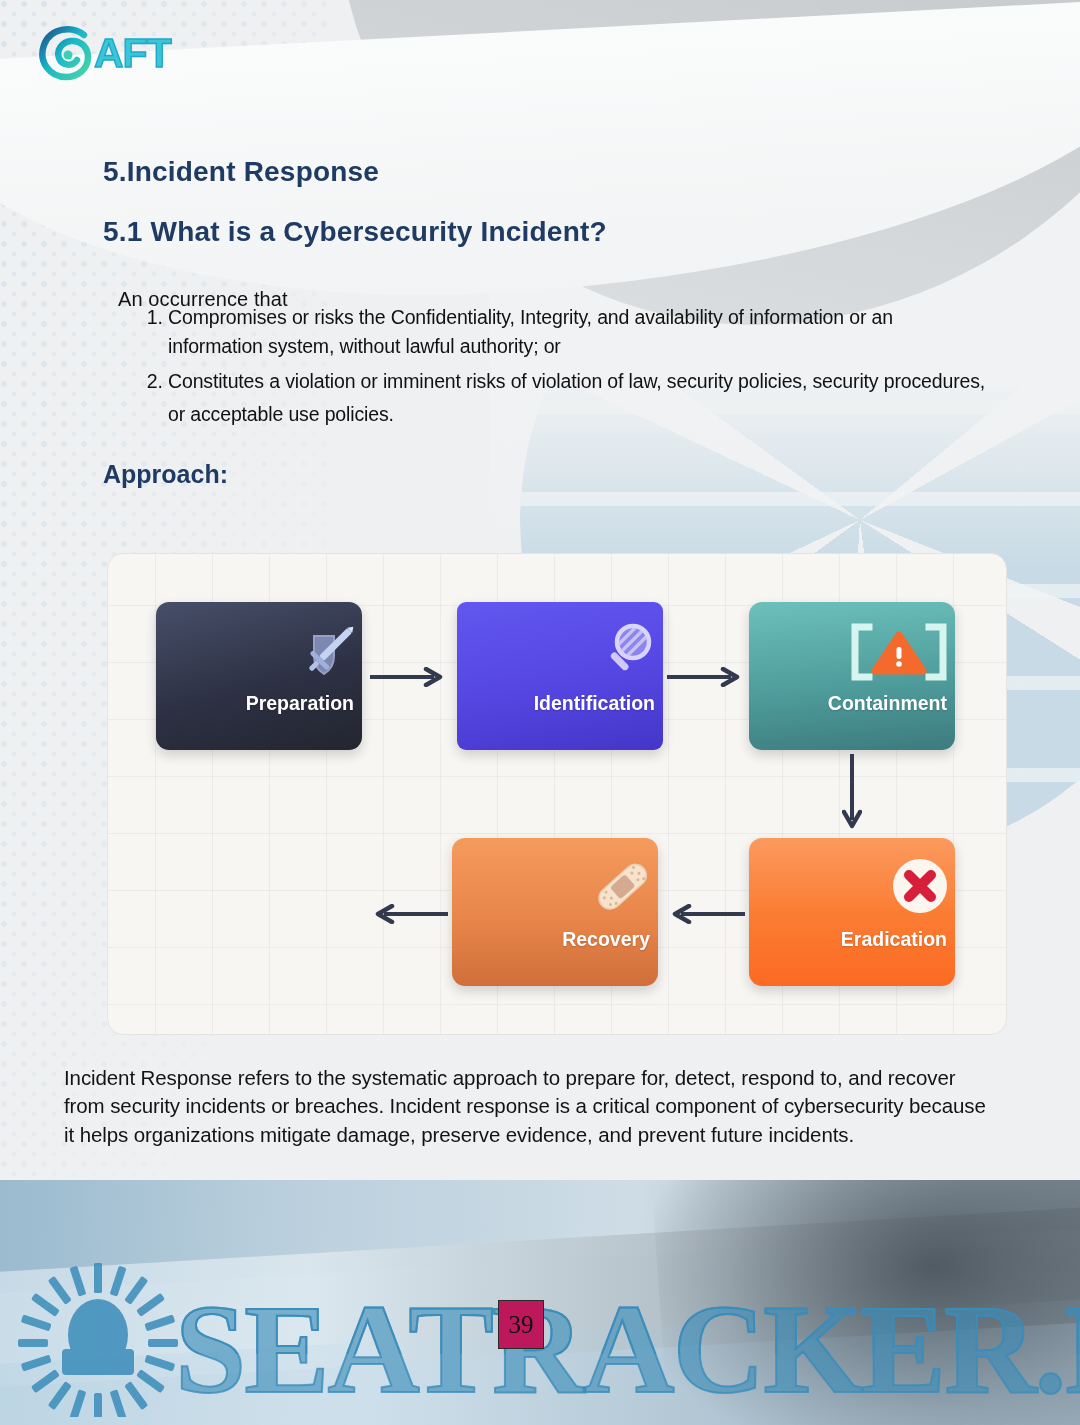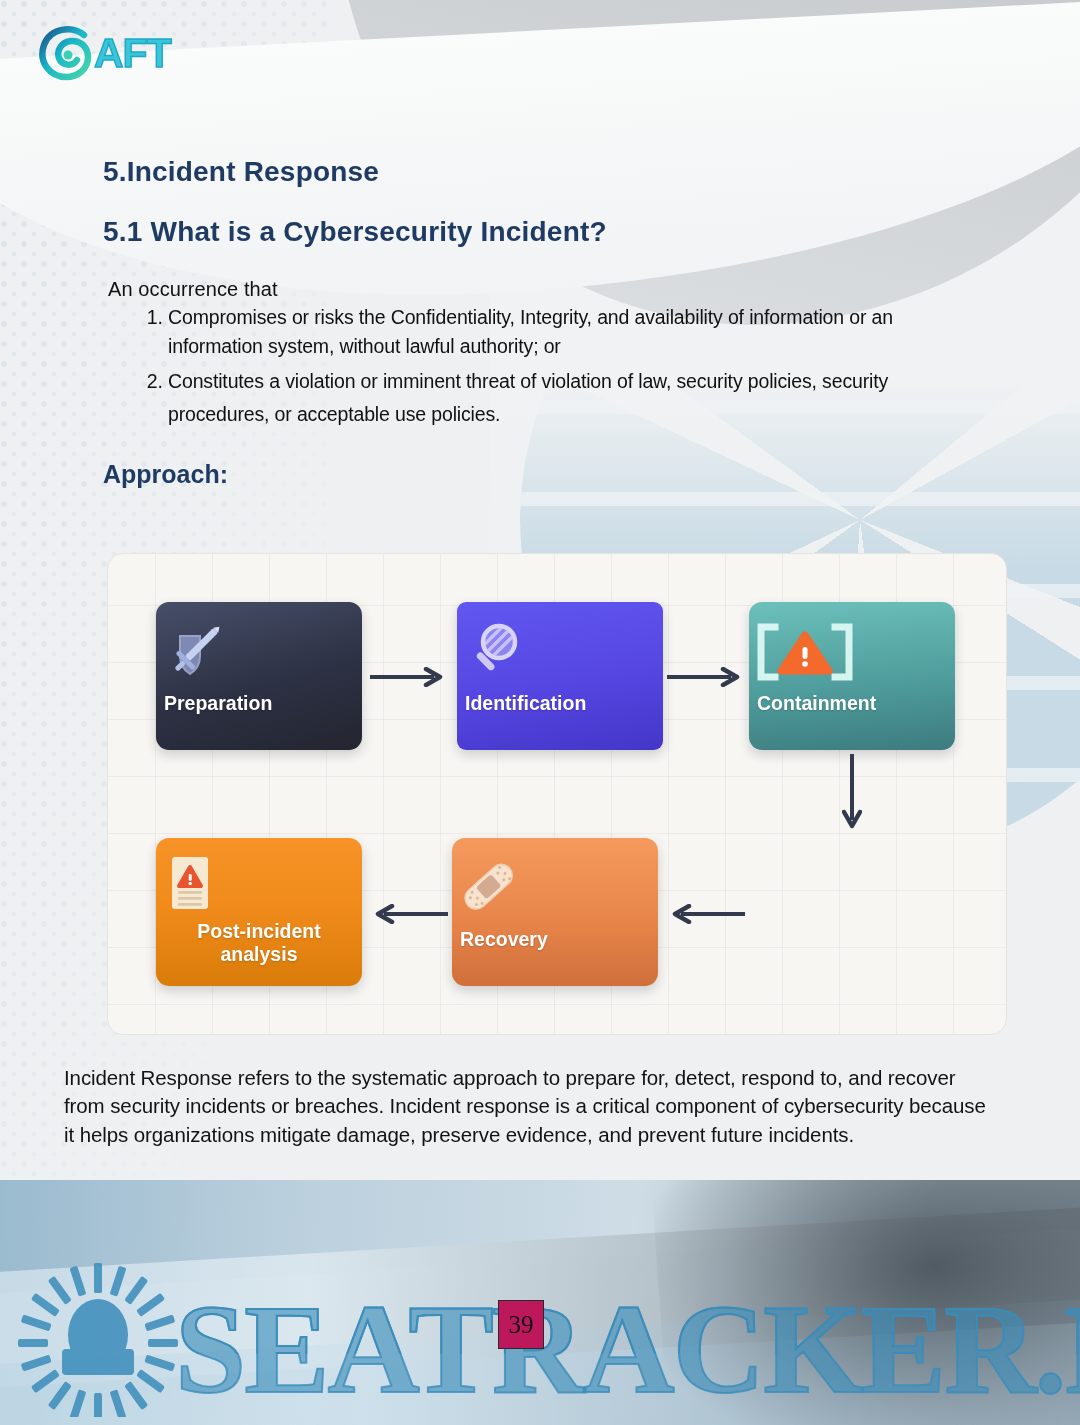--- a/index.html
+++ b/index.html
@@ -129,21 +129,21 @@
   .content{position:absolute;left:0;top:0;width:1080px;z-index:20;}
   h1.doc-h1{
     position:absolute;left:103px;top:156px;margin:0;
     font-size:28px;font-weight:700;color:#1f3b63;letter-spacing:.2px;
   }
   h2.doc-h2{
     position:absolute;left:103px;top:216px;margin:0;
     font-size:28px;font-weight:700;color:#1f3b63;letter-spacing:.2px;
   }
   .intro{
-    position:absolute;left:103px;top:273px;margin:5px;
+    position:absolute;left:103px;top:273px;margin:15px;
     font-size:20px;color:#111;letter-spacing:.1px;
   }
   ol.def-list{
     position:absolute;left:130px;top:303px;margin:0;padding:0 0 0 38px;width:820px;
     font-size:19.5px;color:#111;
   }
   ol.def-list li{margin:0 0 4px 0;line-height:1.48;letter-spacing:-.15px;}
   ol.def-list li.loose{line-height:1.72;}
   .approach{
     position:absolute;left:103px;top:460px;margin:0;
@@ -163,21 +163,21 @@
   .diagram-grid{
     position:absolute;inset:0;
     background-image:
       linear-gradient(to right, rgba(0,0,0,.045) 1px, transparent 1px),
       linear-gradient(to bottom, rgba(0,0,0,.045) 1px, transparent 1px);
     background-size:57px 57px;
     background-position:-10px -6px;
   }
   .node{
     position:absolute;width:206px;height:148px;border-radius:13px;
-    display:flex;flex-direction:column;align-items:flex-start;justify-content:flex-start;
+    display:flex;flex-direction:column;align-items:flex-end;justify-content:flex-start;
     box-shadow:0 5px 12px rgba(20,25,40,.18);
     color:#fff;overflow:hidden;
   }
   .node .ico{height:80px;display:flex;align-items:center;justify-content:center;margin-top:10px;}
   .node .lbl{
     font-size:19.5px;font-weight:700;text-align:center;line-height:1.2;
     padding:0 8px;text-shadow:0 1px 2px rgba(0,0,0,.18);
   }
   .node.two-line .ico{height:70px;margin-top:12px;}
 
@@ -226,21 +226,21 @@
 
 <div class="content">
 
   <h1 class="doc-h1">5.Incident Response</h1>
   <h2 class="doc-h2">5.1 What is a Cybersecurity Incident?</h2>
 
   <p class="intro">An occurrence that</p>
 
   <ol class="def-list">
     <li>Compromises or risks the Confidentiality, Integrity, and availability of information or an  information  system, without lawful authority; or</li>
-    <li class="loose">Constitutes a violation or imminent threat of violation of law, security policies, security procedures, or acceptable use policies.</li>
+    <li class="loose">Constitutes a violation or imminent risks of violation of law, security policies, security procedures, or acceptable use policies.</li>
   </ol>
 
   <p class="approach">Approach:</p>
 
   <div class="diagram">
     <div class="diagram-grid"></div>
 
     <div class="node n-prep">
       <span class="ico">
         <svg width="72" height="72" viewBox="0 0 72 72">
@@ -278,34 +278,20 @@
           <path d="M26 8 L12 8 L12 58 L26 58" fill="none" stroke="#d7f5f0" stroke-width="7" stroke-linecap="square"></path>
           <path d="M86 8 L100 8 L100 58 L86 58" fill="none" stroke="#d7f5f0" stroke-width="7" stroke-linecap="square"></path>
           <path d="M56 16 L80 52 L32 52 Z" fill="#f4692c" stroke="#f4692c" stroke-width="7" stroke-linejoin="round"></path>
           <rect x="53.5" y="28" width="5" height="12" rx="2.2" fill="#fff"></rect>
           <circle cx="56" cy="45" r="2.8" fill="#fff"></circle>
         </svg>
       </span>
       <span class="lbl">Containment</span>
     </div>
 
-    <div class="node n-post two-line">
-      <span class="ico">
-        <svg width="68" height="68" viewBox="0 0 68 68">
-          <rect x="16" y="6" width="36" height="52" rx="3" fill="#f7e8d2"></rect>
-          <path d="M34 16 L45 35 L23 35 Z" fill="#e8542c" stroke="#e8542c" stroke-width="4" stroke-linejoin="round"></path>
-          <rect x="32.7" y="23" width="3" height="7" rx="1.4" fill="#fff"></rect>
-          <circle cx="34.2" cy="32.5" r="1.7" fill="#fff"></circle>
-          <rect x="22" y="40" width="24" height="2.8" rx="1.4" fill="#dcc8a8"></rect>
-          <rect x="22" y="46" width="24" height="2.8" rx="1.4" fill="#dcc8a8"></rect>
-          <rect x="22" y="52" width="24" height="2.8" rx="1.4" fill="#dcc8a8"></rect>
-        </svg>
-      </span>
-      <span class="lbl">Post-incident analysis</span>
-    </div>
 
     <div class="node n-reco">
       <span class="ico">
         <svg width="72" height="72" viewBox="0 0 72 72">
           <g transform="rotate(-42 36 34)">
             <rect x="8" y="24" width="56" height="22" rx="11" fill="#f7e3cd" stroke="#e8cfb2" stroke-width="1.5"></rect>
             <rect x="26" y="27" width="20" height="16" rx="3" fill="#c8977b" opacity=".75"></rect>
             <g fill="#d9b893">
               <circle cx="15" cy="31" r="1.5"></circle>
                 <circle cx="20" cy="36" r="1.5"></circle>
@@ -317,20 +303,29 @@
                 <circle cx="52" cy="40" r="1.5"></circle>
               <circle cx="57" cy="28" r="1.5"></circle>
                 <circle cx="57" cy="43" r="1.5"></circle>
             </g>
           </g>
         </svg>
       </span>
       <span class="lbl">Recovery</span>
     </div>
 
+    <div class="node n-erad">
+      <span class="ico">
+        <svg width="70" height="70" viewBox="0 0 70 70">
+          <circle cx="35" cy="33" r="27" fill="#fdf6ef"></circle>
+          <path d="M24 22 L46 44 M46 22 L24 44" stroke="#d81f3a" stroke-width="10" stroke-linecap="round"></path>
+        </svg>
+      </span>
+      <span class="lbl">Eradication</span>
+    </div>
 
     <span class="arrow a1">
       <svg width="78" height="20" viewBox="0 0 78 20">
         <path d="M0 10 H64" stroke="#343a4e" stroke-width="4"></path>
         <path d="M56 2 L70 10 L56 18" fill="none" stroke="#343a4e" stroke-width="4.5" stroke-linecap="round" stroke-linejoin="round"></path>
       </svg>
     </span>
     <span class="arrow a2">
       <svg width="78" height="20" viewBox="0 0 78 20">
         <path d="M0 10 H64" stroke="#343a4e" stroke-width="4"></path>

